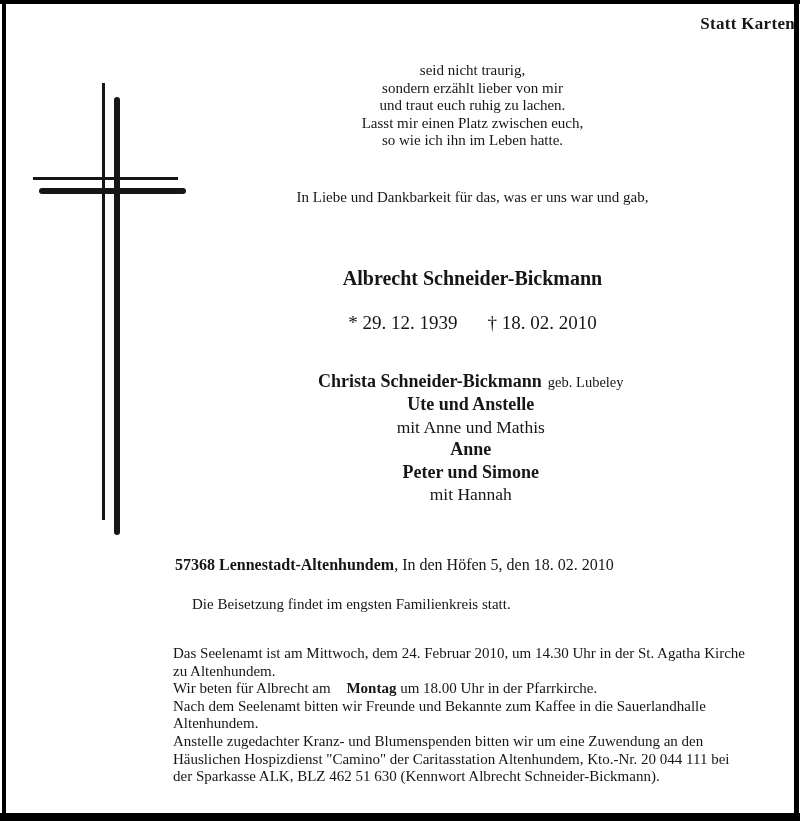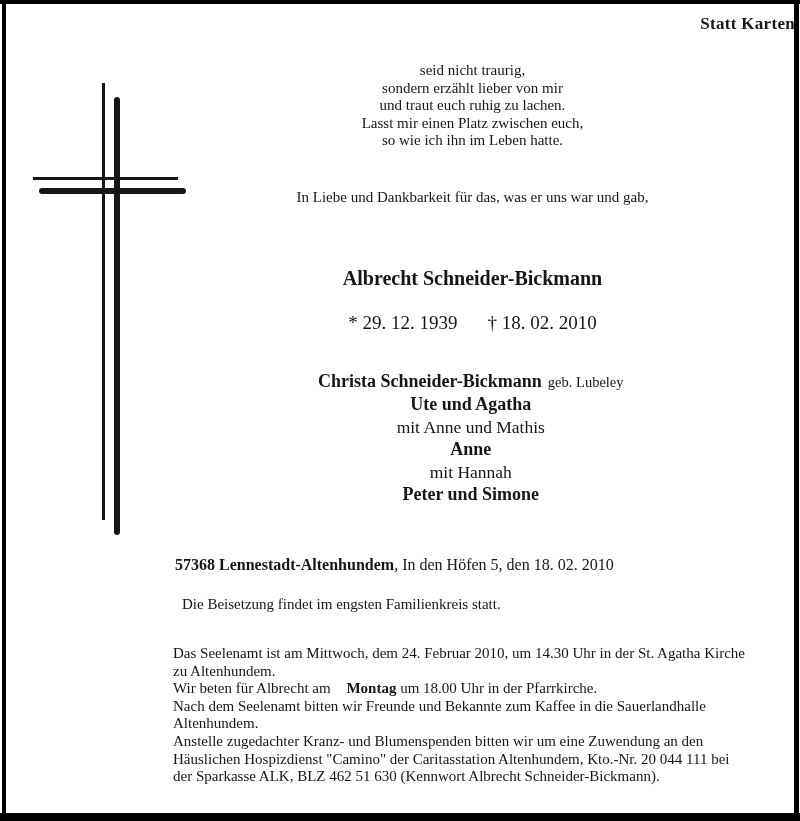--- a/index.html
+++ b/index.html
@@ -36,21 +36,21 @@
   .intro{top:189px;font-size:15px;line-height:17.8px;}
   .deceased-name{top:262px;font-size:20px;font-weight:bold;line-height:32px;}
   .dates{top:298px;font-size:19px;line-height:22px;margin-top:14px;}
   .dates .death{margin-left:30px;}
   
   .mourners{position:absolute;left:318px;top:370px;font-size:17.5px;line-height:22.4px;text-align:center;}
   .mourners .b{font-weight:bold;font-size:18px;}
   .mourners .small{font-size:14.5px;margin-left:6px;}
   .dateline{position:absolute;left:175px;top:555px;font-size:16px;line-height:20px;}
   .dateline .b{font-weight:bold;}
-  .burial{position:absolute;left:182px;top:595px;font-size:15px;line-height:19px;}
+  .burial{position:absolute;left:192px;top:595px;font-size:15px;line-height:19px;}
   .details{position:absolute;left:173px;top:645px;width:630px;font-size:15px;line-height:17.6px;text-align:left;}
   .details .b{font-weight:bold;margin-left:12px;}
 </style>
 </head>
 <body>
 
 <div class="page">
 
   <div class="frame top"></div>
   <div class="frame left"></div>
@@ -78,25 +78,25 @@
     <div>In Liebe und Dankbarkeit für das, was er uns war und gab,</div>
   </div>
 
   <div class="center-col deceased-name">Albrecht Schneider-Bickmann</div>
   <div class="center-col dates">
     <span>* 29. 12. 1939</span><span class="death">† 18. 02. 2010</span>
   </div>
 
   <div class="mourners">
     <div><span class="b">Christa Schneider-Bickmann</span><span class="small">geb. Lubeley</span></div>
-    <div><span class="b">Ute und Agatha</span></div>
+    <div><span class="b">Ute und Anstelle</span></div>
     <div><span>mit Anne und Mathis</span></div>
     <div><span class="b">Anne</span></div>
+    <div><span class="b">Peter und Simone</span></div>
     <div><span>mit Hannah</span></div>
-    <div><span class="b">Peter und Simone</span></div>
   </div>
 
   <div class="dateline">
     <span class="b">57368 Lennestadt-Altenhundem</span><span>, In den Höfen 5, den 18. 02. 2010</span>
   </div>
 
   <div class="burial">Die Beisetzung findet im engsten Familienkreis statt.</div>
 
   <div class="details">
     <div>Das Seelenamt ist am Mittwoch, dem 24. Februar 2010, um 14.30 Uhr in der St. Agatha Kirche</div>

